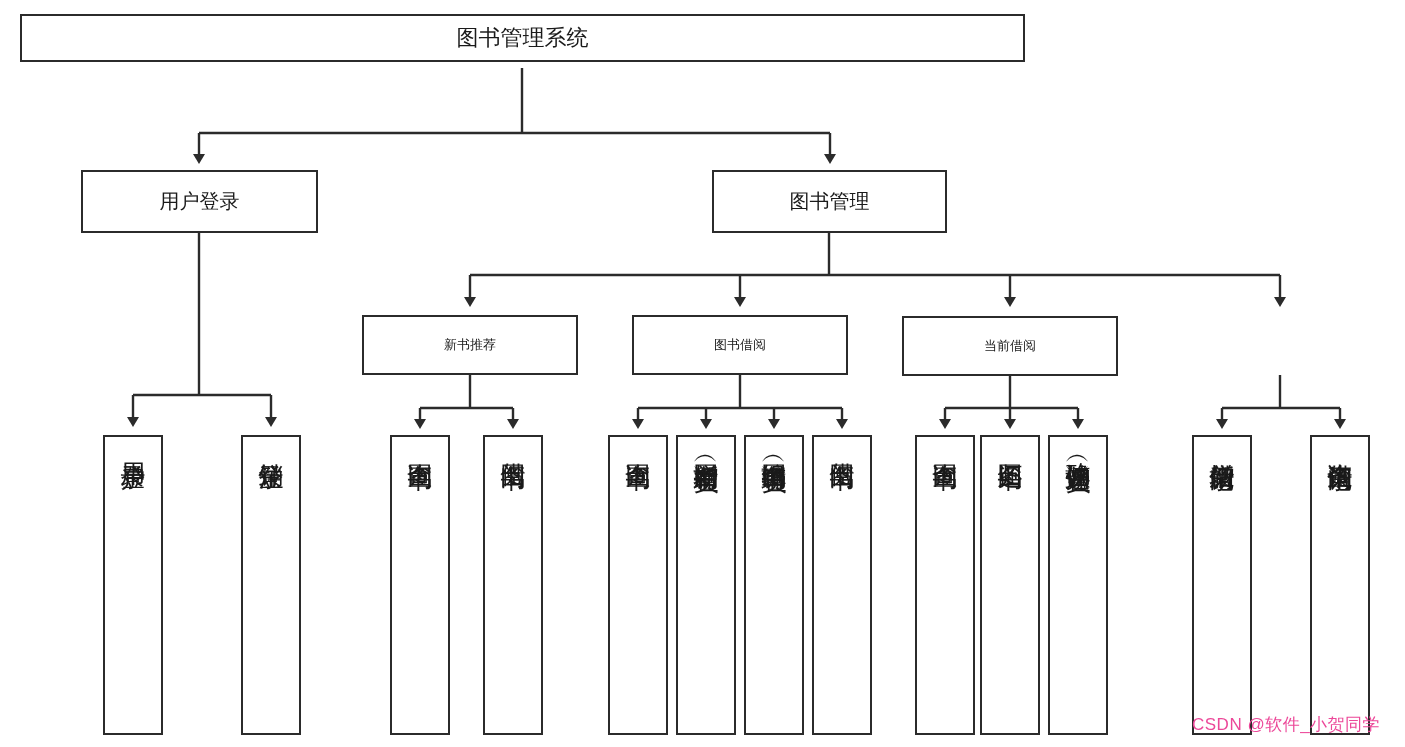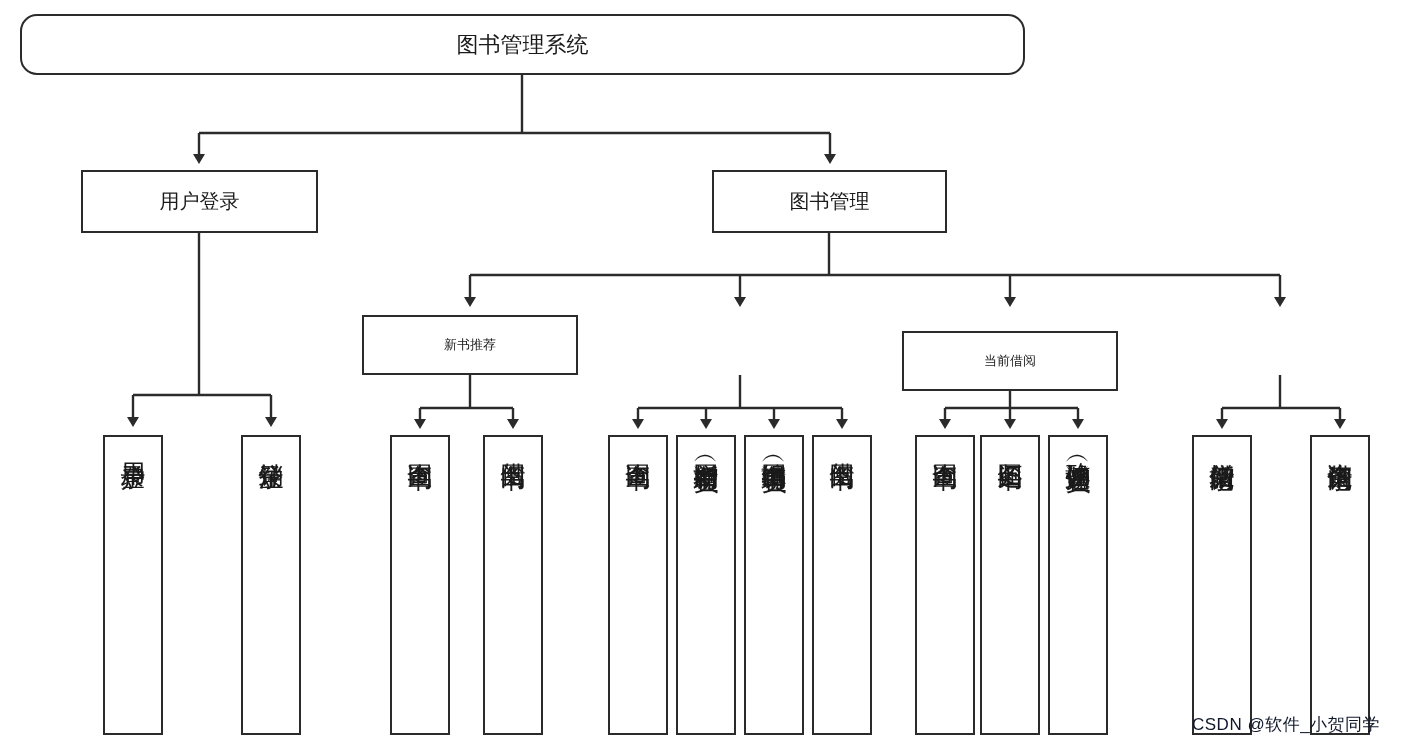--- a/index.html
+++ b/index.html
@@ -27,35 +27,35 @@
     justify-content: center;
     color: #1a1a1a;
   }
   .node-label {
     display: block;
     text-align: center;
     line-height: 1.18;
     white-space: nowrap;
   }
   
-  .n-root { left: 20px; top: 14px; width: 1005px; height: 61px; border-radius: 17px; }
+  .n-root { left: 20px; top: 14px; width: 1005px; height: 48px; }
   .n-root .node-label { font-size: 22px; }
 
   
   .lvl2 { height: 63px; }
   .lvl2 .node-label { font-size: 20px; }
   .n-login  { left: 81px;  top: 170px; width: 237px; }
   .n-manage { left: 712px; top: 170px; width: 235px; align-items: center; }
 
   
   .lvl3 { height: 60px; }
   .lvl3 .node-label { font-size: 13px; }
   .n-newbook  { left: 362px;  top: 315px; width: 216px; }
   .n-borrow   { left: 632px;  top: 315px; width: 216px; }
-  .n-current  { left: 902px;  top: 331px; width: 216px; }
+  .n-current  { left: 902px;  top: 316px; width: 216px; }
   .n-record   { left: 1172px; top: 315px; width: 216px; }
 
   
   .leaf {
     top: 435px;
     height: 300px;
     width: 60px;
     align-items: flex-start;
     justify-content: center;
     padding-top: 6px;
@@ -74,21 +74,21 @@
     left: 0; top: 0;
     width: 1405px;
     height: 747px;
     pointer-events: none;
   }
   .watermark {
     position: absolute;
     left: 1192px;
     top: 713px;
     font-size: 17px;
-    color: #0f172a;
+    color: #ec4899;
     white-space: nowrap;
     letter-spacing: 0.5px;
   }
 </style>
 </head>
 <body>
 
 <div id="canvas">
 
   <svg class="wires" viewBox="0 0 1405 747" xmlns="http://www.w3.org/2000/svg">
@@ -148,20 +148,23 @@
   <div class="node lvl2 n-login">
     <span class="node-label">用户登录</span>
   </div>
   <div class="node lvl2 n-manage">
     <span class="node-label">图书管理</span>
   </div>
 
   <div class="node lvl3 n-newbook">
     <span class="node-label">新书推荐</span>
   </div>
+  <div class="node lvl3 n-borrow">
+    <span class="node-label">图书借阅</span>
+  </div>
   <div class="node lvl3 n-current">
     <span class="node-label">当前借阅</span>
   </div>
 
   <div class="node leaf" style="left:103px;">
     <span class="node-label">用户登录</span>
   </div>
   <div class="node leaf" style="left:241px;">
     <span class="node-label">注销登录</span>
   </div>

